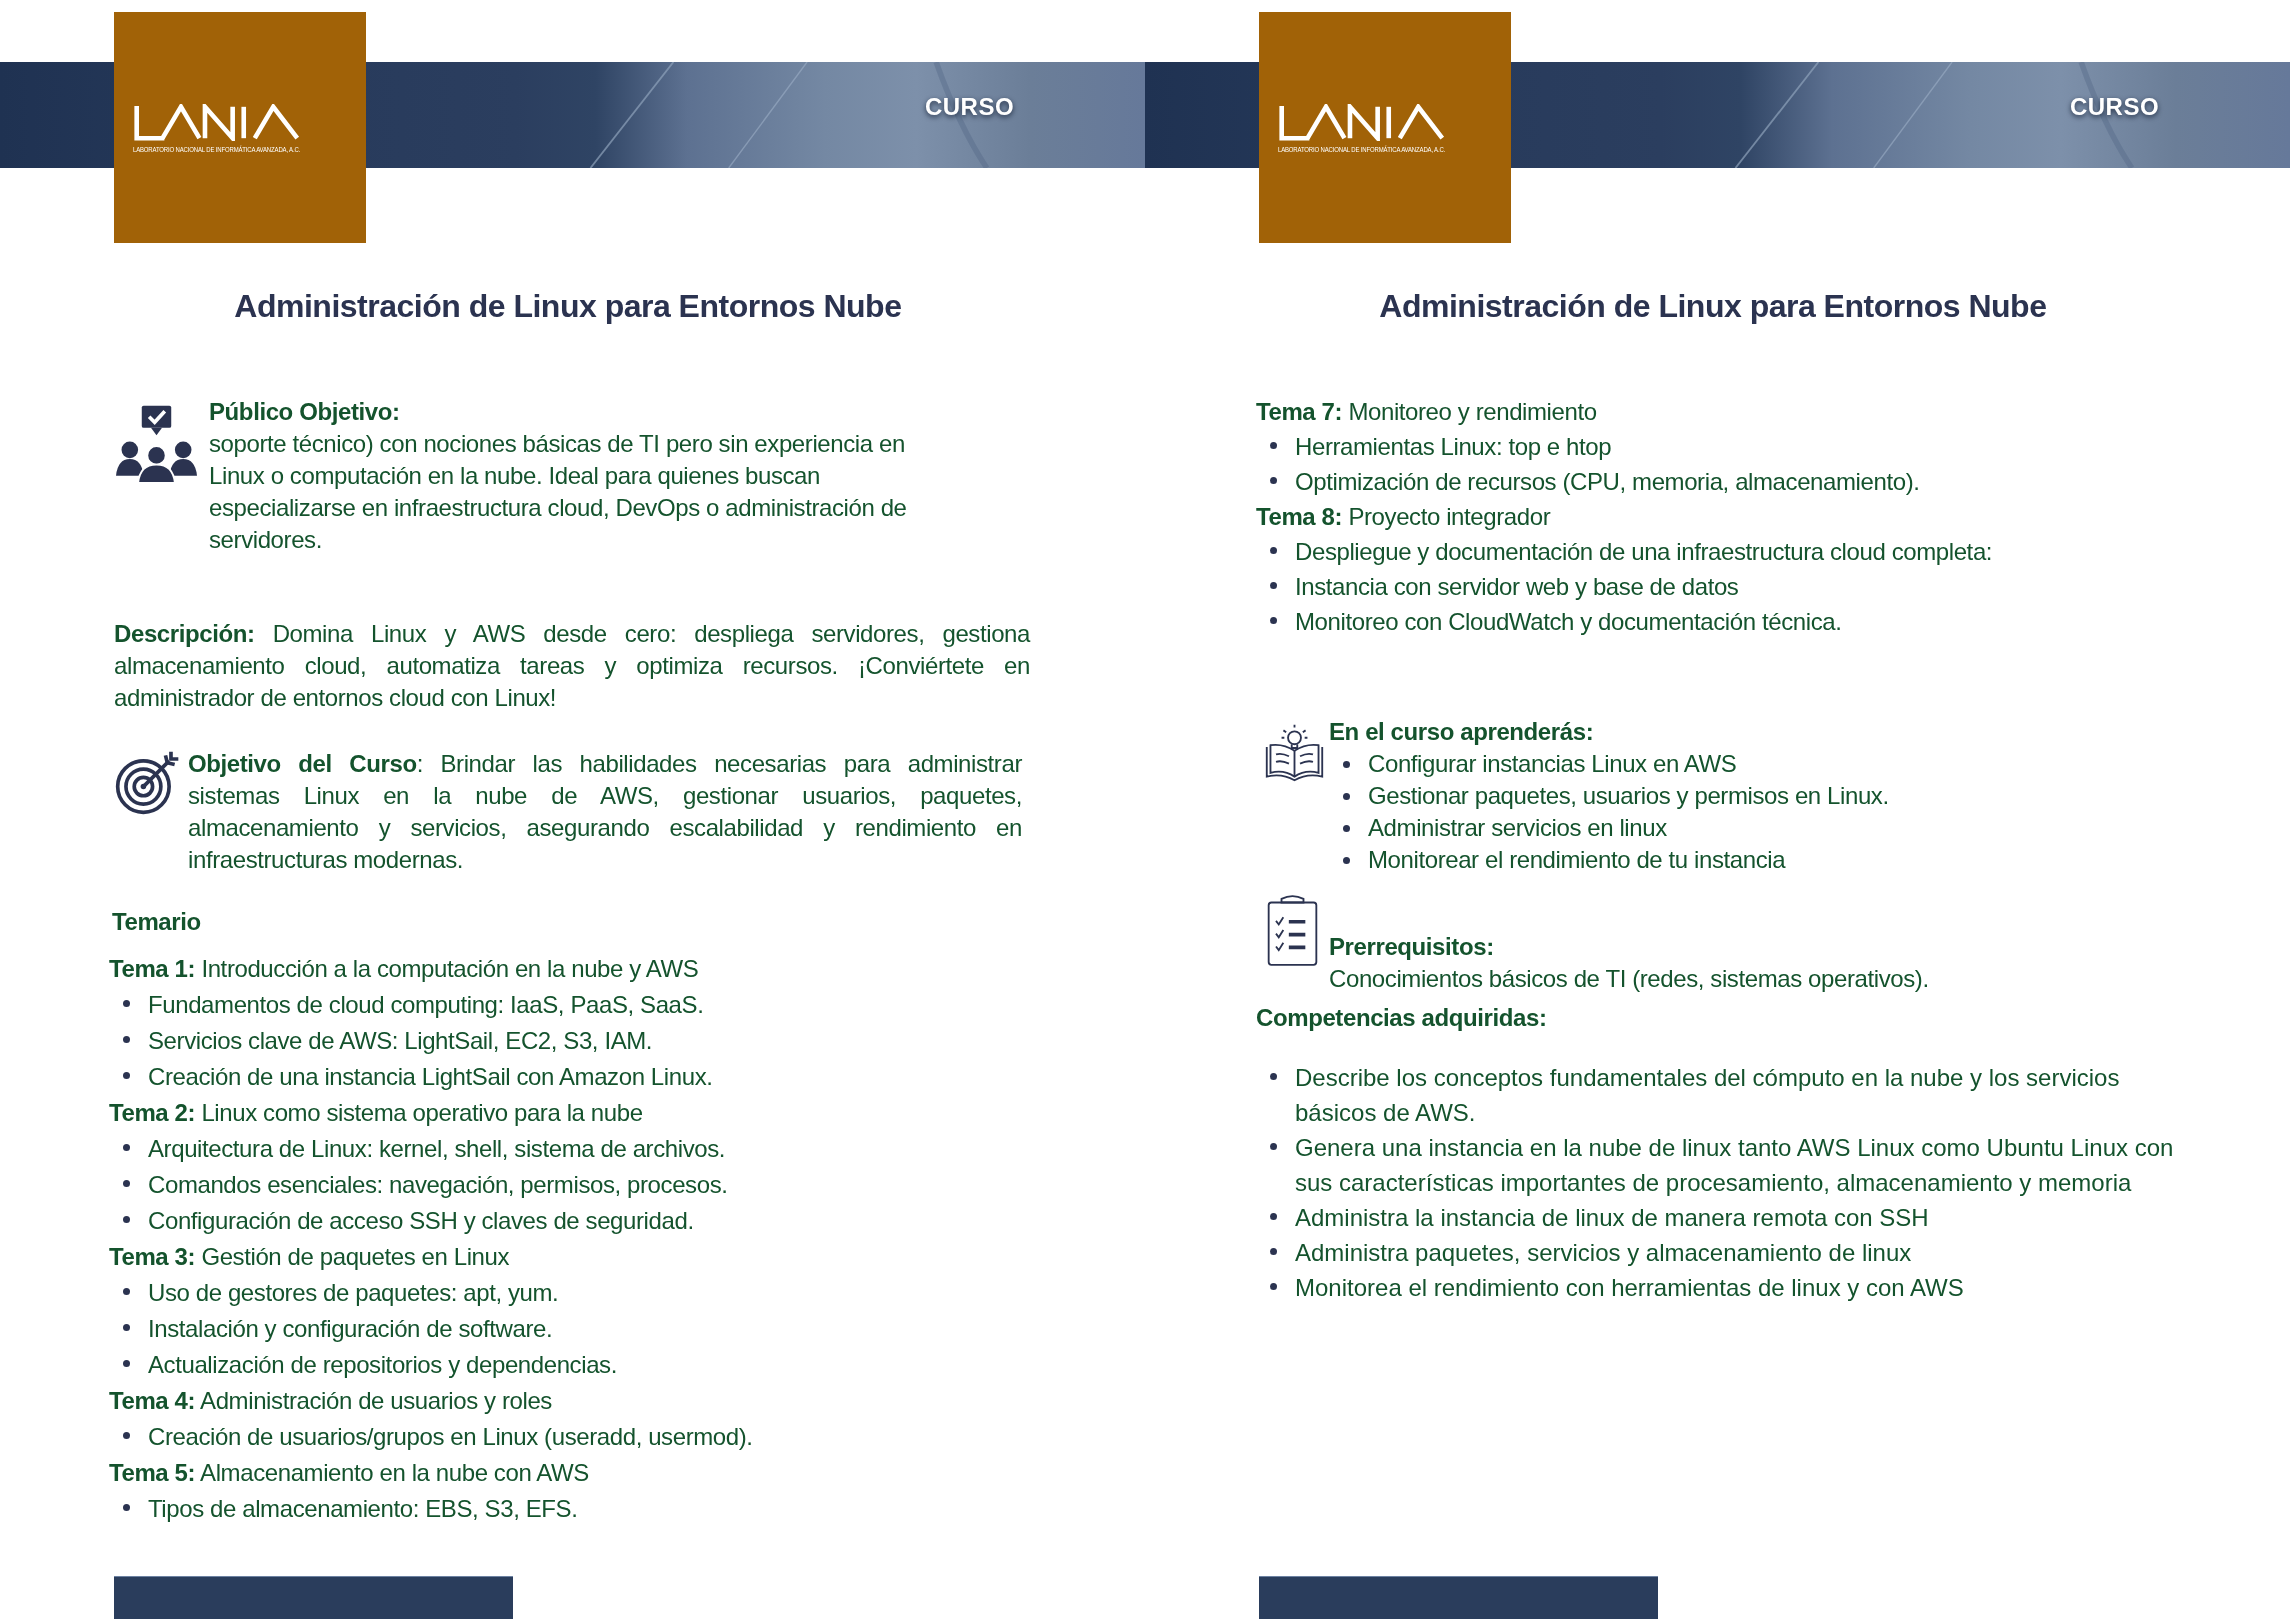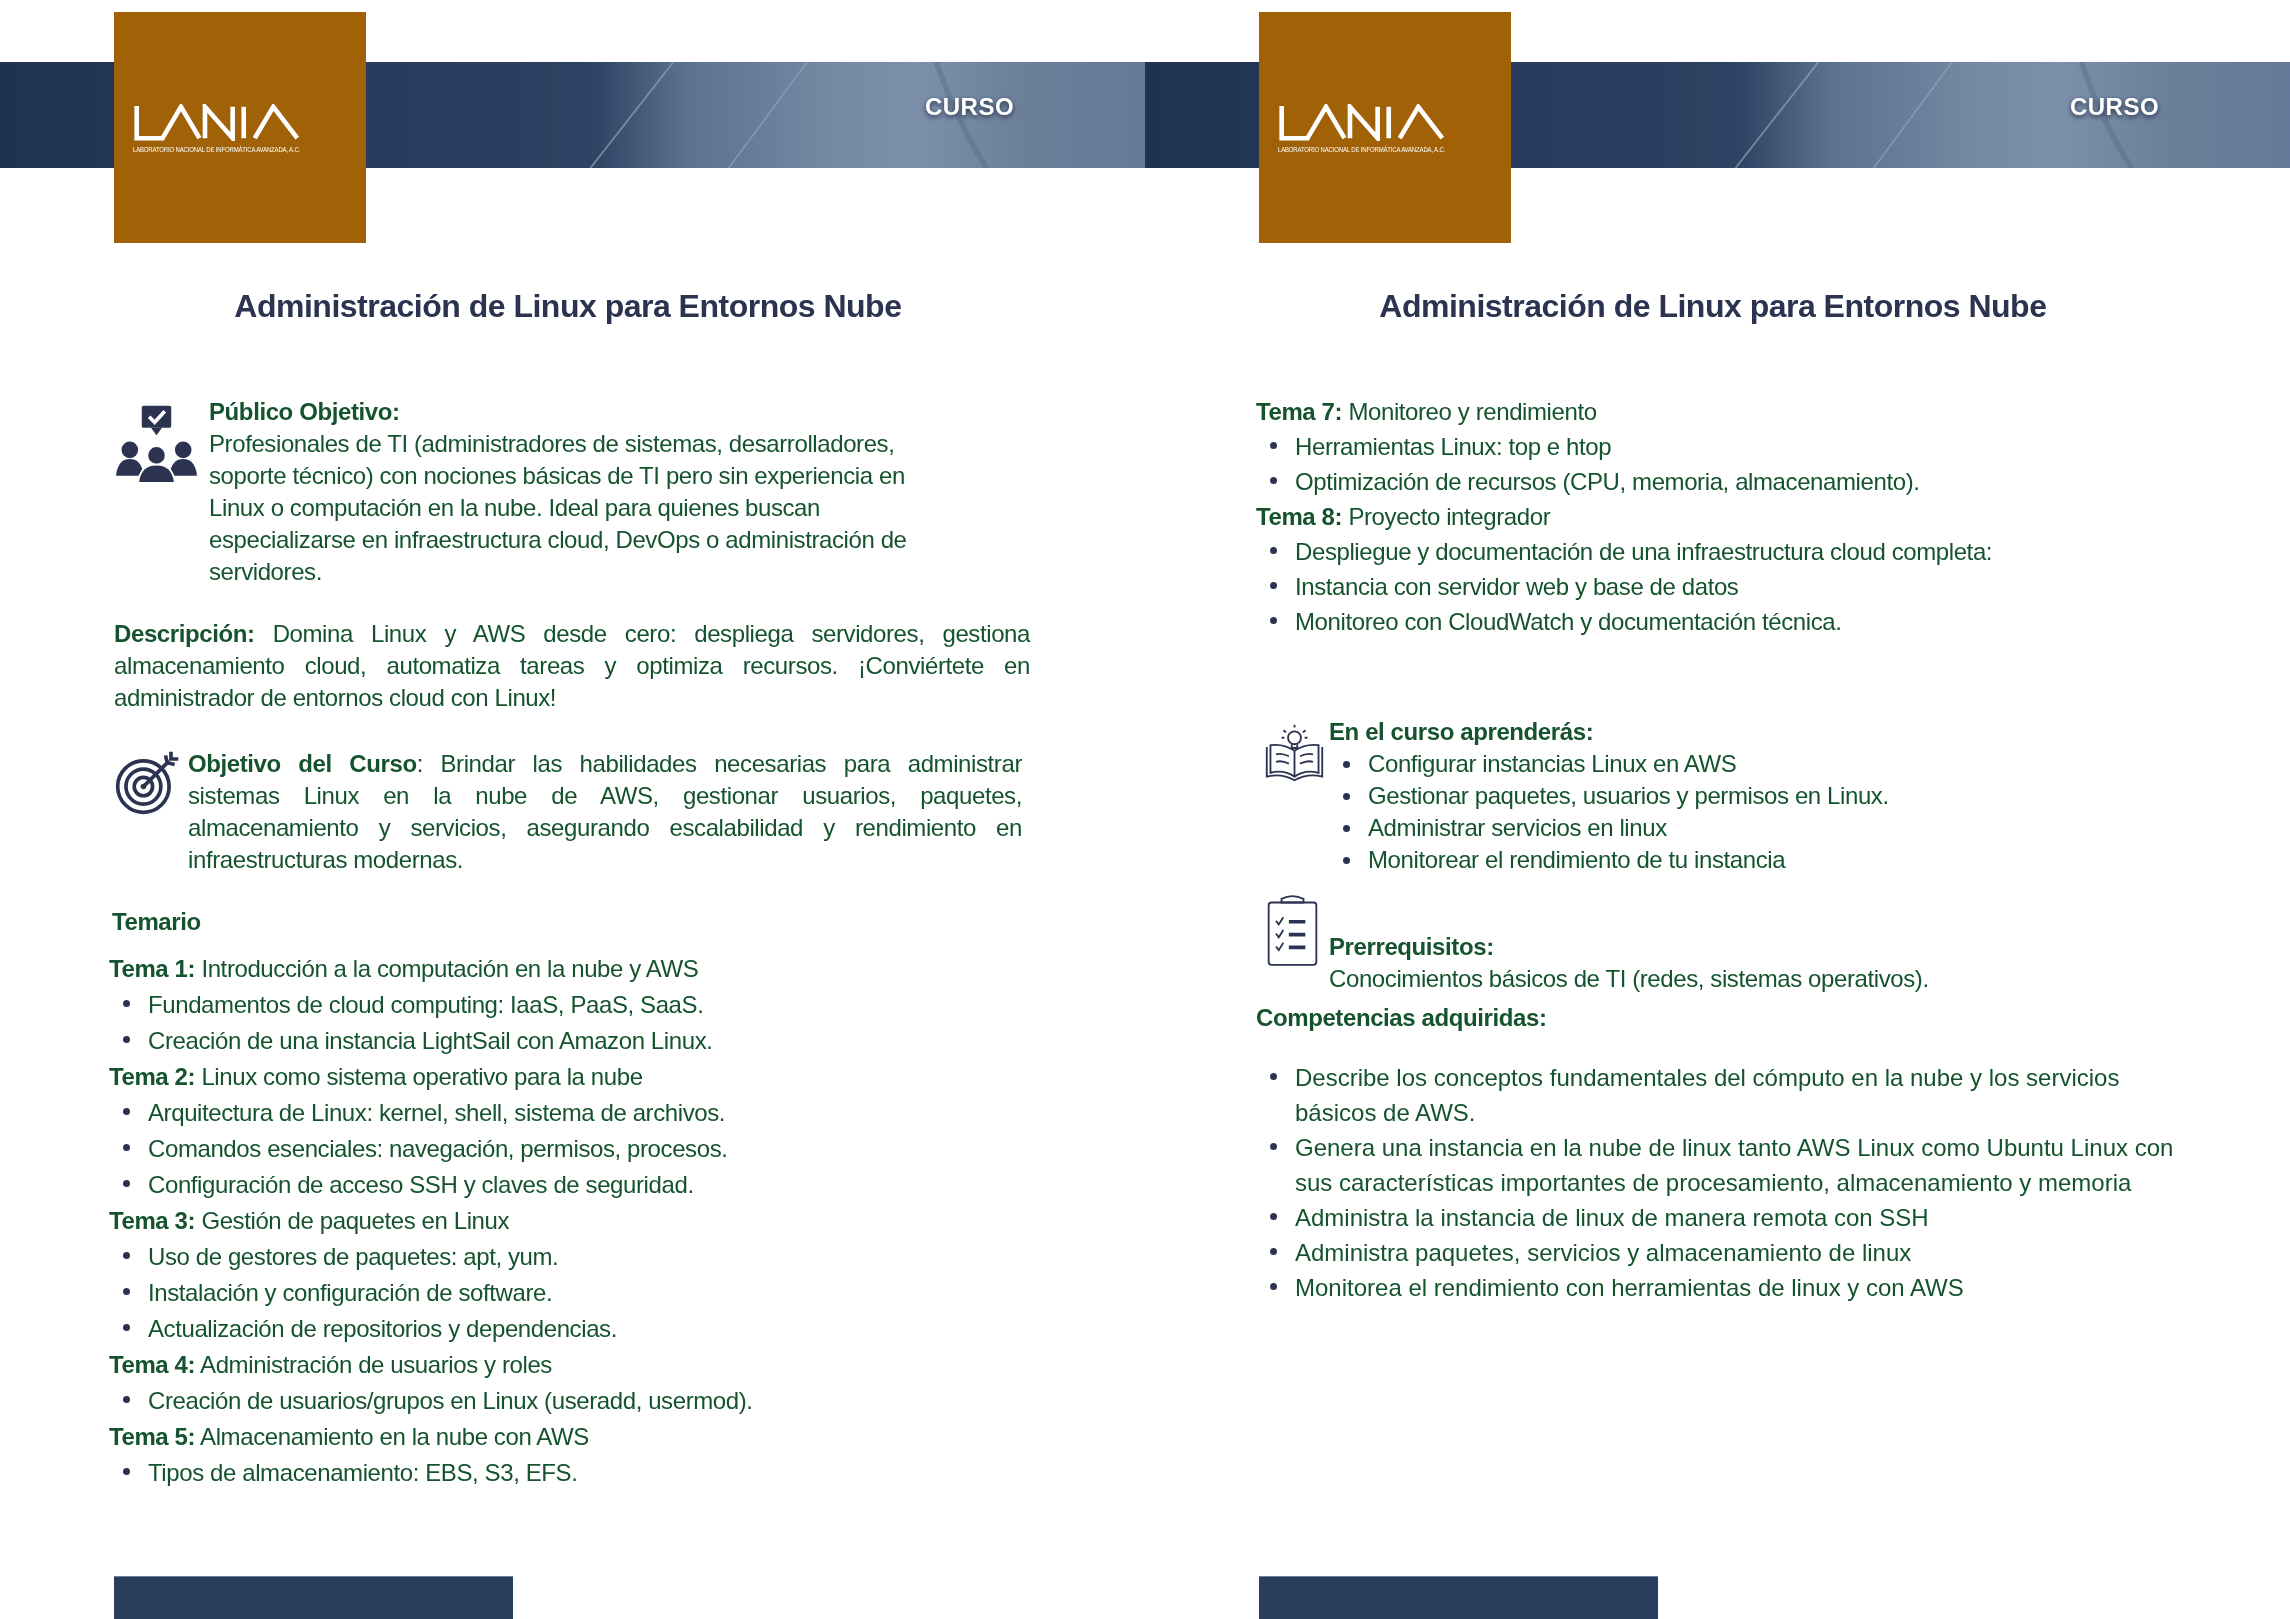--- a/index.html
+++ b/index.html
@@ -68,21 +68,20 @@
     <path d="M38 16 L44 22 L55 10" stroke="#fff" stroke-width="4" fill="none"></path>
     <circle cx="17" cy="52" r="9" fill="#2b3350"></circle>
     <circle cx="75" cy="52" r="9" fill="#2b3350"></circle>
     <path d="M2 80 Q4 62 17 62 Q30 62 32 80 Z" fill="#2b3350"></path>
     <path d="M60 80 Q62 62 75 62 Q88 62 90 80 Z" fill="#2b3350"></path>
     <circle cx="46" cy="58" r="10" fill="#2b3350" stroke="#fff" stroke-width="2"></circle>
     <path d="M26 88 Q28 68 46 68 Q64 68 66 88 Z" fill="#2b3350" stroke="#fff" stroke-width="2"></path>
   </svg>
   <div class="abs txt" style="left:209px; top:396px; width:831px;">
     <div class="b">Público Objetivo:</div>
-    <div>Profesionales de TI (administradores de sistemas, desarrolladores,</div>
     <div>soporte técnico) con nociones básicas de TI pero sin experiencia en</div>
     <div>Linux o computación en la nube. Ideal para quienes buscan</div>
     <div>especializarse en infraestructura cloud, DevOps o administración de</div>
     <div>servidores.</div>
   </div>
 
   <div class="abs txt justify" style="left:114px; top:618px; width:916px;">
     <span class="b">Descripción:</span>
     <span>Domina Linux y AWS desde cero: despliega servidores, gestiona almacenamiento cloud, automatiza tareas y optimiza recursos. ¡Conviértete en administrador de entornos cloud con Linux!</span>
   </div>
@@ -99,20 +98,21 @@
   </svg>
   <div class="abs txt justify" style="left:188px; top:748px; width:834px;">
     <span class="b">Objetivo del Curso</span><span>: Brindar las habilidades necesarias para administrar sistemas Linux en la nube de AWS, gestionar usuarios, paquetes, almacenamiento y servicios, asegurando escalabilidad y rendimiento en infraestructuras modernas.</span>
   </div>
 
   <div class="abs txt b" style="left:112px; top:906px;">Temario</div>
   <div class="abs txt" id="temario-left" style="left:109px; top:951px; width:923px; line-height:36px;">
       <div><span class="b">Tema 1:</span><span> Introducción a la computación en la nube y AWS</span></div>
       <ul class="bul">
         <li>Fundamentos de cloud computing: IaaS, PaaS, SaaS.</li>
+        <li>Servicios clave de AWS: LightSail, EC2, S3, IAM.</li>
         <li>Creación de una instancia LightSail con Amazon Linux.</li>
       </ul>
       <div><span class="b">Tema 2:</span><span> Linux como sistema operativo para la nube</span></div>
       <ul class="bul">
         <li>Arquitectura de Linux: kernel, shell, sistema de archivos.</li>
         <li>Comandos esenciales: navegación, permisos, procesos.</li>
         <li>Configuración de acceso SSH y claves de seguridad.</li>
       </ul>
       <div><span class="b">Tema 3:</span><span> Gestión de paquetes en Linux</span></div>
       <ul class="bul">

